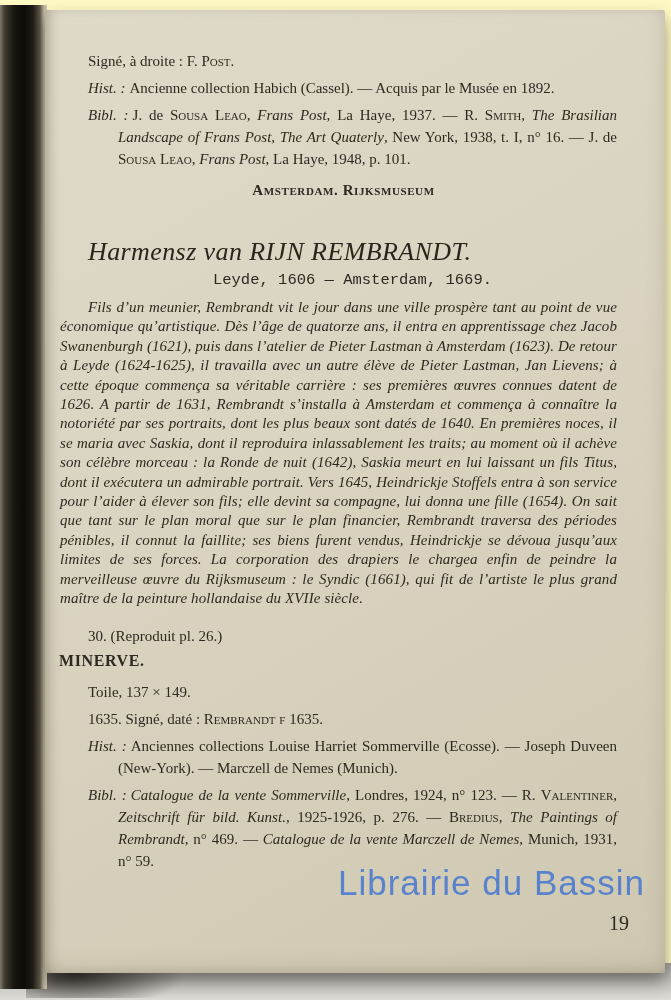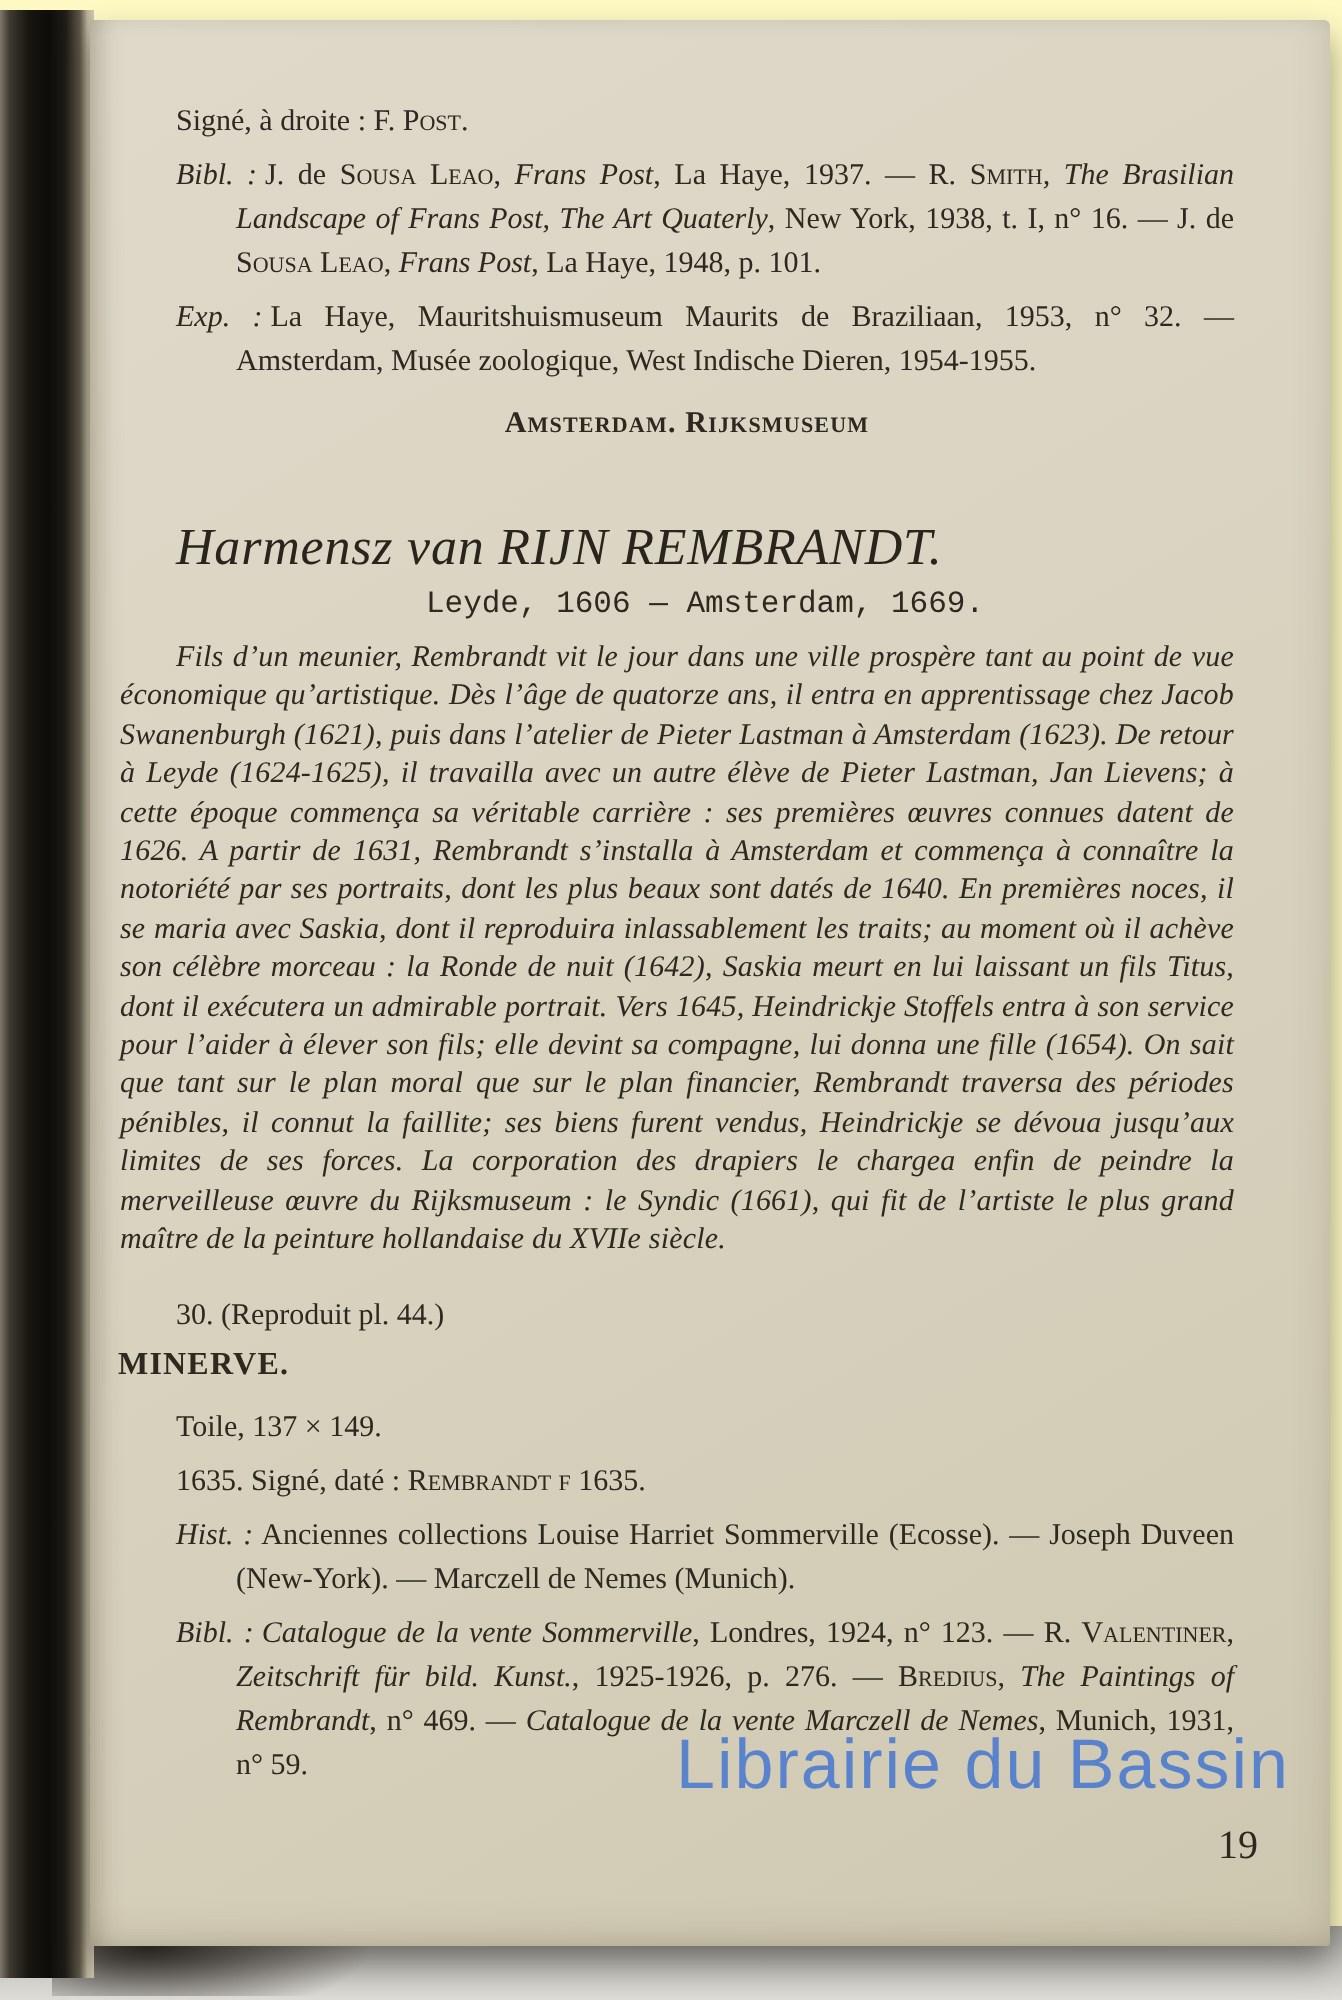--- a/index.html
+++ b/index.html
@@ -60,33 +60,33 @@
 <div class="photo">
   <div class="floor"></div>
   <div class="corner-shadow"></div>
   <div class="spine"></div>
 
   <div class="page">
     <div class="content">
 
       <p class="cat signed"><span><span>Signé, à droite : </span><span class="sc">F. Post.</span></span></p>
 
+      <p class="cat hang"><span class="lbl">Hist. :</span><span><span>Ancienne collection Habich (Cassel). — Acquis par le Musée en 1892.</span></span></p>
 
       <p class="cat hang"><span class="lbl">Bibl. :</span><span><span>J. de </span><span class="sc">Sousa Leao</span><span>, </span><span class="i">Frans Post</span><span>, La Haye, 1937. — R. </span><span class="sc">Smith</span><span class="i">, The Brasilian Landscape of Frans Post, </span><span class="i">The Art Quaterly</span><span>, New York, 1938, t. I, n° 16. — J. de </span><span class="sc">Sousa Leao</span><span>, </span><span class="i">Frans Post</span><span>, La Haye, 1948, p. 101.</span></span></p>
 
-      <p class="cat hang"><span class="lbl">Exp. :</span><span><span>La Haye, Mauritshuismuseum </span><span>Maurits de Braziliaan</span><span>, 1953, n° 32. — Amsterdam, Musée zoologique, West Indische Dieren, 1954-1955.</span></span></p>
 
       <p class="museum">Amsterdam. Rijksmuseum</p>
 
       <h1 class="artist">Harmensz van RIJN REMBRANDT.</h1>
       <p class="dates">Leyde, 1606 — Amsterdam, 1669.</p>
 
       <p class="bio">Fils d’un meunier, Rembrandt vit le jour dans une ville prospère tant au point de vue économique qu’artistique. Dès l’âge de quatorze ans, il entra en apprentissage chez Jacob Swanenburgh (1621), puis dans l’atelier de Pieter Lastman à Amsterdam (1623). De retour à Leyde (1624-1625), il travailla avec un autre élève de Pieter Lastman, Jan Lievens; à cette époque commença sa véritable carrière : ses premières œuvres connues datent de 1626. A partir de 1631, Rembrandt s’installa à Amsterdam et commença à connaître la notoriété par ses portraits, dont les plus beaux sont datés de 1640. En premières noces, il se maria avec Saskia, dont il reproduira inlassablement les traits; au moment où il achève son célèbre morceau : la Ronde de nuit (1642), Saskia meurt en lui laissant un fils Titus, dont il exécutera un admirable portrait. Vers 1645, Heindrickje Stoffels entra à son service pour l’aider à élever son fils; elle devint sa compagne, lui donna une fille (1654). On sait que tant sur le plan moral que sur le plan financier, Rembrandt traversa des périodes pénibles, il connut la faillite; ses biens furent vendus, Heindrickje se dévoua jusqu’aux limites de ses forces. La corporation des drapiers le chargea enfin de peindre la merveilleuse œuvre du Rijksmuseum : le Syndic (1661), qui fit de l’artiste le plus grand maître de la peinture hollandaise du XVIIe siècle.</p>
 
-      <p class="entry-num">30. (Reproduit pl. 44.)</p>
+      <p class="entry-num">30. (Reproduit pl. 26.)</p>
       <h2 class="work-title">MINERVE.</h2>
 
       <p class="cat support">Toile, 137 × 149.</p>
 
       <p class="cat"><span><span>1635. Signé, daté : </span><span class="sc">Rembrandt f 1635.</span></span></p>
 
       <p class="cat hang"><span class="lbl">Hist. :</span><span><span>Anciennes collections Louise Harriet Sommerville (Ecosse). — Joseph Duveen (New-York). — Marczell de Nemes (Munich).</span></span></p>
 
       <p class="cat hang"><span class="lbl">Bibl. :</span><span><span class="i">Catalogue de la vente Sommerville</span><span>, Londres, 1924, n° 123. — R. </span><span class="sc">Valentiner</span><span>, </span><span class="i">Zeitschrift für bild. Kunst.</span><span>, 1925-1926, p. 276. — </span><span class="sc">Bredius</span><span>, </span><span class="i">The Paintings of Rembrandt</span><span>, n° 469. — </span><span class="i">Catalogue de la vente Marczell de Nemes</span><span>, Munich, 1931, n° 59.</span></span></p>
 

